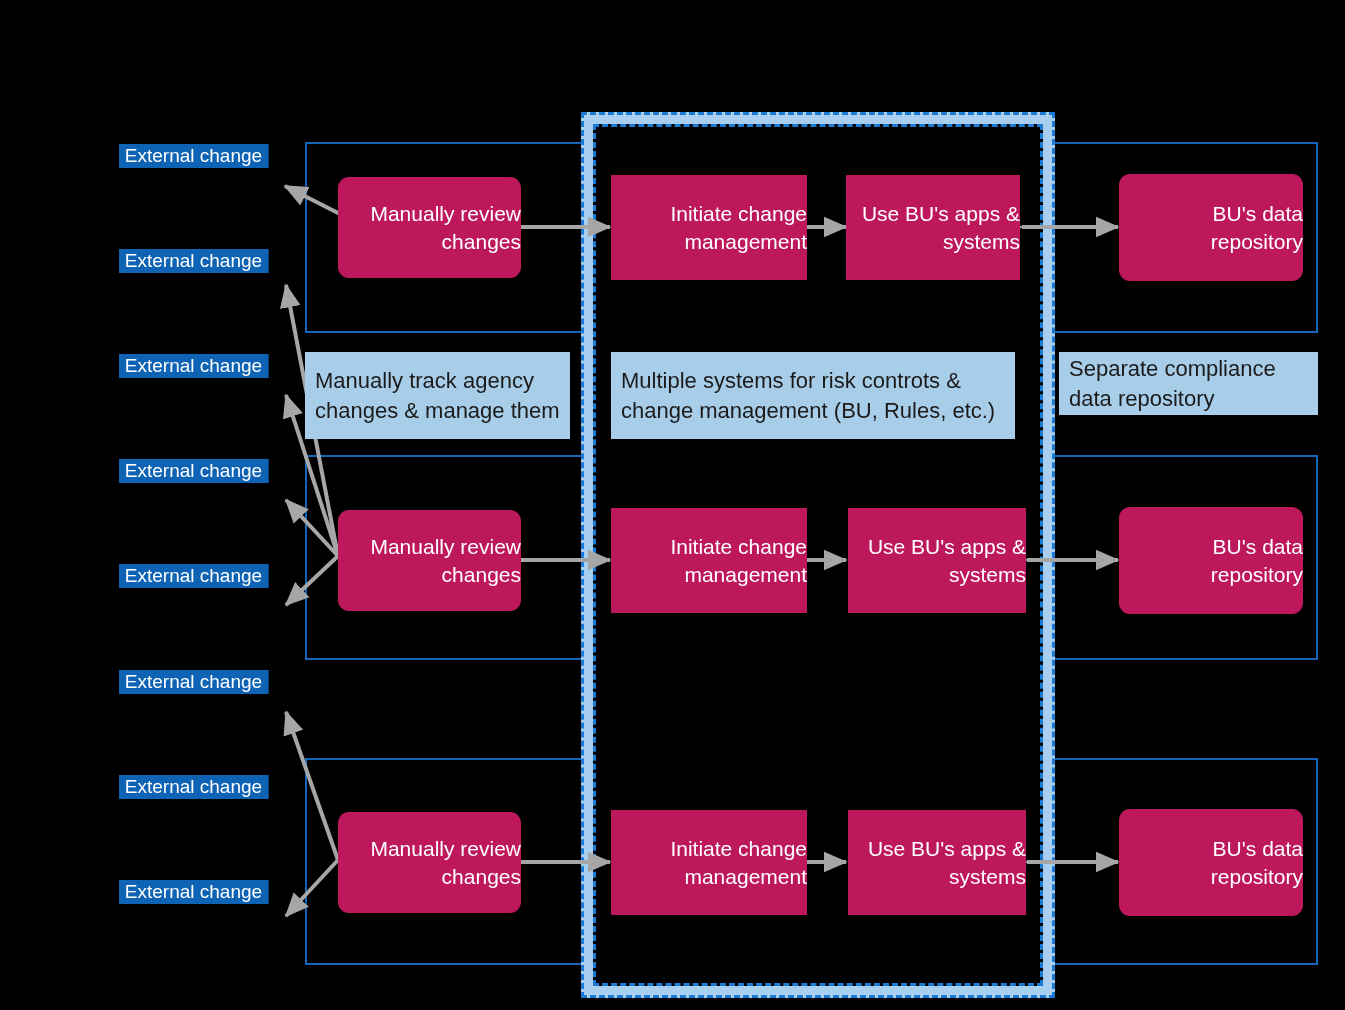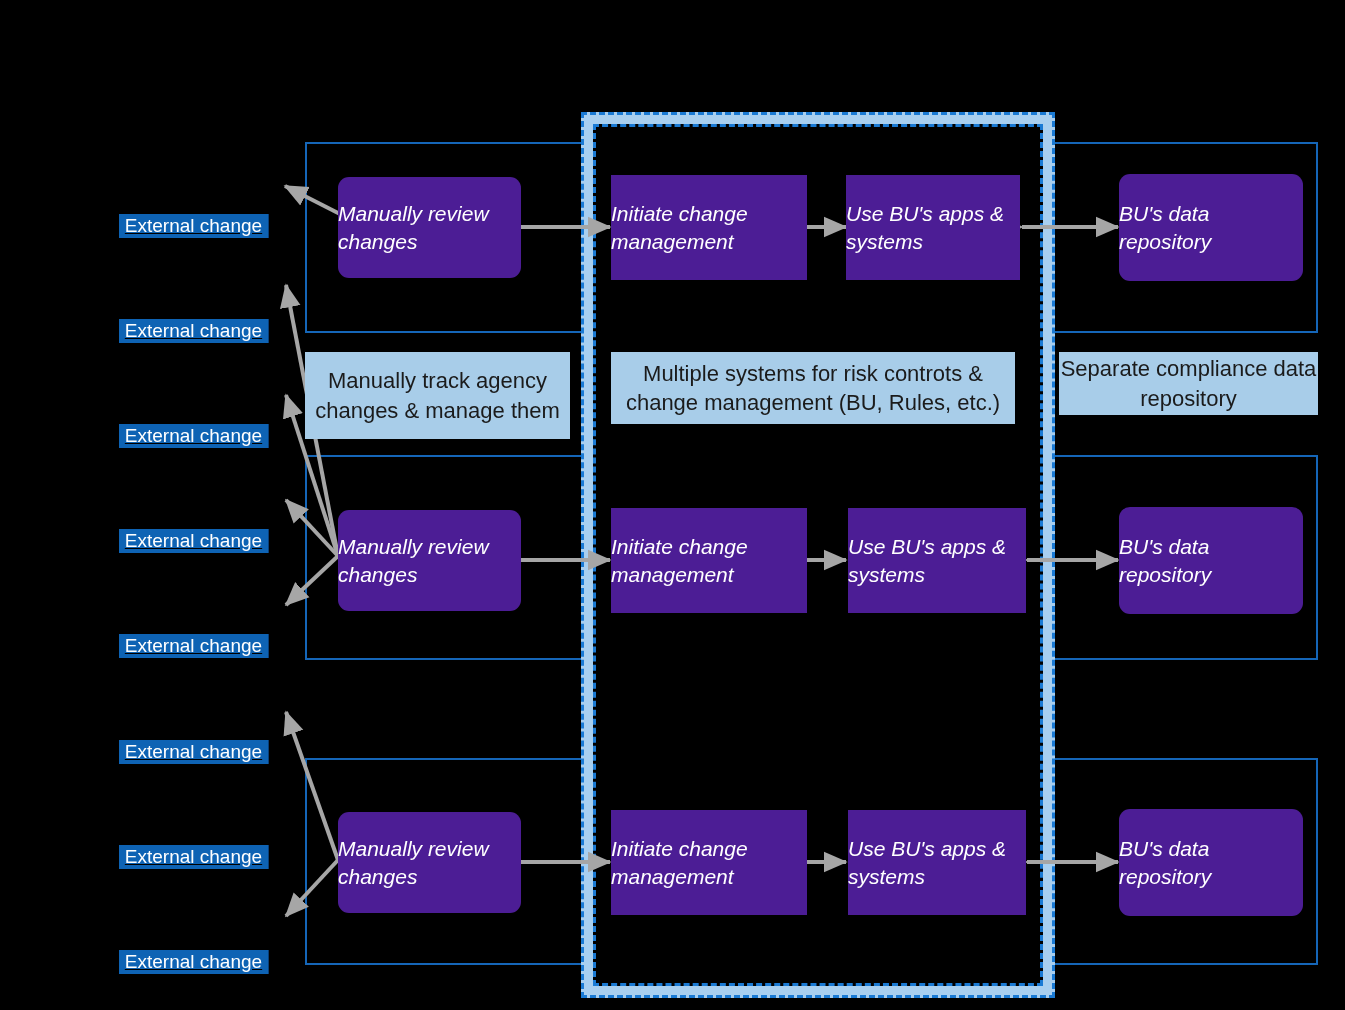--- a/index.html
+++ b/index.html
@@ -6,23 +6,22 @@
   body{
     width:1345px;height:1010px;position:relative;overflow:hidden;
     font-family:"Liberation Sans","DejaVu Sans",sans-serif;
     background:#000000;
   }
   #stage{position:absolute;inset:0;}
 
   
   .ext-chip{
     position:absolute;
-    display:flex;align-items:flex-end;
+    display:flex;align-items:flex-start;
     height:94px;
-    text-decoration:underline;
   }
   .ext-strip-l{
     width:18px;background:#0e63b4;
     border-right:2px solid #000;
     box-sizing:border-box;
   }
   .ext-body{
     flex:1;background:#0e63b4;
     display:flex;align-items:center;justify-content:center;
     color:#ffffff;font-size:19px;line-height:1.28;text-align:center;
@@ -61,41 +60,39 @@
     position:absolute;
     border:3px dashed #1a7ad4;
     background:#000;
     box-sizing:border-box;
     z-index:2;
   }
 
   
   .pbox{
     position:absolute;
-    background:#4c1d95;
+    background:#be185d;
     color:#ffffff;
     display:flex;align-items:center;justify-content:center;
-    text-align:left;
+    text-align:right;
     font-size:21px;line-height:1.3;
     box-sizing:border-box;
     z-index:5;
-    font-style:italic;
   }
   .pbox.round{border-radius:11px;}
 
   
   .ibox{
     position:absolute;
     background:#a8cde9;
     color:#1b1b1b;
     display:flex;align-items:center;justify-content:center;
-    text-align:center;
     font-size:22px;line-height:1.32;
     box-sizing:border-box;
-    padding:4px 0;
+    padding:4px 10px;
     z-index:6;
   }
 
   
   #wires{position:absolute;inset:0;z-index:4;pointer-events:none;}
 </style>
 </head>
 <body>
 
 <div id="stage">
@@ -211,16 +208,16 @@
   <div class="pbox round" style="left:1119px;top:507px;width:184px;height:107px;">BU's data repository</div>
   <div class="bu-label" style="left:593px;top:631px;width:450px;">Business Unit 2</div>
 
   <div class="pbox round" style="left:338px;top:812px;width:183px;height:101px;">Manually review changes</div>
   <div class="pbox" style="left:611px;top:810px;width:196px;height:105px;">Initiate change management</div>
   <div class="pbox" style="left:848px;top:810px;width:178px;height:105px;">Use BU's apps &amp; systems</div>
   <div class="pbox round" style="left:1119px;top:809px;width:184px;height:107px;">BU's data repository</div>
   <div class="bu-label" style="left:593px;top:933px;width:450px;">Business Unit 3</div>
 
   <div class="ibox" style="left:305px;top:352px;width:265px;height:87px;">Manually track agency changes &amp; manage them</div>
-  <div class="ibox" style="left:611px;top:352px;width:404px;height:72px;">Multiple systems for risk controts &amp; change management (BU, Rules, etc.)</div>
+  <div class="ibox" style="left:611px;top:352px;width:404px;height:87px;">Multiple systems for risk controts &amp; change management (BU, Rules, etc.)</div>
   <div class="ibox" style="left:1059px;top:352px;width:259px;height:63px;">Separate compliance data repository</div>
 
 </div>
 
 </body></html>

